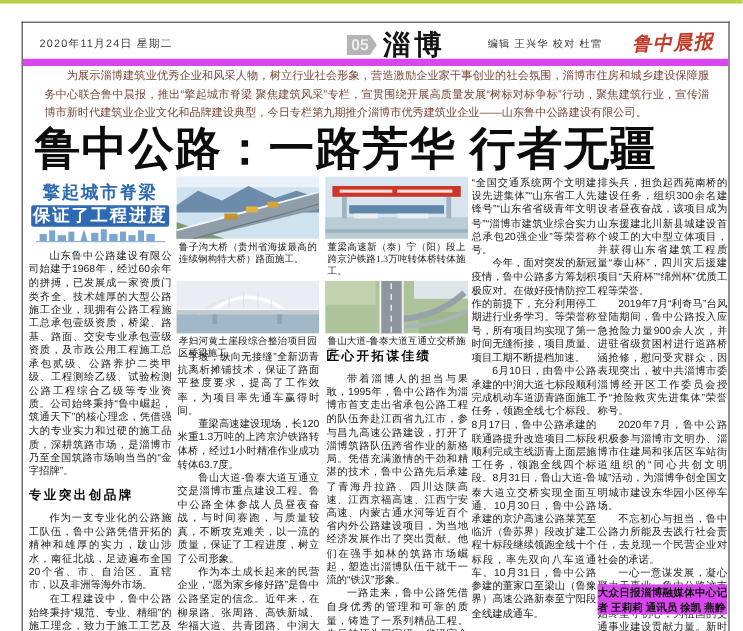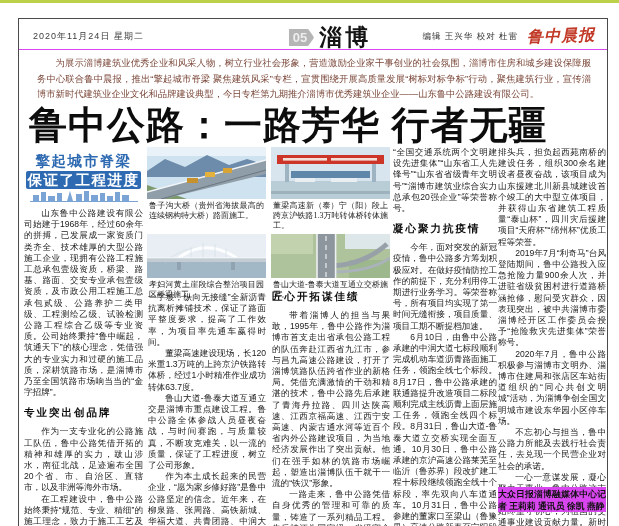--- a/index.html
+++ b/index.html
@@ -2,27 +2,27 @@
 <html><head>
 <meta charset="utf-8">
 <style>
   html,body{margin:0;padding:0;background:#fff;}
   .canvas{position:relative;width:619px;height:526px;background:#fff;overflow:hidden;
           font-family:"Liberation Sans",sans-serif;color:#1c1c1c;}
   .topbar{position:absolute;left:0;top:0;width:619px;height:3px;background:#bdd04a;}
   .frame{position:absolute;left:18px;top:18px;width:588px;height:600px;
          border:1px solid #4a4a4a;border-bottom:none;background:#fff;}
   
-  .hdr{position:absolute;left:0;top:0;right:0;height:30px;border-bottom:1px solid #d946ef;}
+  .hdr{position:absolute;left:0;top:0;right:0;height:30px;border-bottom:6px solid #d946ef;}
   .hdr-date{position:absolute;left:14px;top:11px;font-size:9px;color:#3c3c3c;letter-spacing:1px;}
   .hdr-center{position:absolute;left:50%;top:3px;transform:translateX(-50%);display:flex;align-items:center;gap:5px;}
   .pagenum{display:inline-block;background:#b5b5b5;color:#ededed;font-weight:bold;font-size:13px;
            line-height:17px;padding:0 7px 0 4px;clip-path:polygon(0 0,76% 0,100% 50%,76% 100%,0 100%);margin-left:34px;}
   .section{font-size:23px;font-weight:bold;font-family:"Liberation Serif",serif;letter-spacing:3px;color:#141414;}
-  .hdr-right{position:absolute;right:12px;top:7px;display:flex;align-items:center;gap:9px;}
+  .hdr-right{position:absolute;right:12px;top:7px;display:flex;align-items:center;gap:25px;}
   .credits{font-size:8.5px;color:#333;letter-spacing:1px;}
   .logo{color:#c23a27;font-size:16px;font-weight:bold;font-style:italic;
         font-family:"DejaVu Serif",serif;transform:rotate(-2deg);letter-spacing:1px;}
   
   .intro{position:absolute;left:18px;right:16px;top:37px;font-size:9.3px;line-height:15.5px;
          color:#7a4638;text-align:justify;text-indent:2em;}
   
   .headline{position:absolute;left:10px;top:84px;margin:0;font-size:38px;line-height:44px;
             font-weight:900;color:#0c0c0c;letter-spacing:1px;white-space:nowrap;}
   
@@ -186,21 +186,20 @@
     </div>
 
     <div class="col col3">
       <h3 style="margin-top:2px">匠心开拓谋佳绩</h3>
       <p>带着淄博人的担当与果敢，1995年，鲁中公路作为淄博市首支走出省承包公路工程的队伍奔赴江西省九江市，参与昌九高速公路建设，打开了淄博筑路队伍跨省作业的新格局。凭借充满激情的干劲和精湛的技术，鲁中公路先后承建了青海丹拉路、四川达陕高速、江西京福高速、江西宁安高速、内蒙古通水河等近百个省内外公路建设项目，为当地经济发展作出了突出贡献。他们在强手如林的筑路市场崛起，塑造出淄博队伍干就干一流的“铁汉”形象。</p>
       <p>一路走来，鲁中公路凭借自身优秀的管理和可靠的质量，铸造了一系列精品工程。先后被评为国家级、省级守合同重信用企业，公路施工企业全国综合信用AA，山东省公路建设市场信用AA，淄博市建筑施工总承包信用AAA级企业。此外，还获得</p>
     </div>
 
     <div class="col col4">
       <p class="cont">“全国交通系统两个文明建设先进集体”“山东省工人先锋号”“山东省省级青年文明号”“淄博市建筑业综合实力总承包20强企业”等荣誉称号。</p>
-      <h3>凝心聚力抗疫情</h3>
       <p>今年，面对突发的新冠疫情，鲁中公路多方筹划积极应对。在做好疫情防控工作的前提下，充分利用停工期进行业务学习。等荣誉称号，所有项目均实现了第一时间无缝衔接，项目质量、项目工期不断提档加速。</p>
       <p>6月10日，由鲁中公路承建的中润大道七标段顺利完成机动车道沥青路面施工任务，领跑全线七个标段。8月17日，鲁中公路承建的联通路提升改造项目二标段顺利完成主线沥青上面层施工任务，领跑全线四个标段。8月31日，鲁山大道-鲁泰大道立交桥实现全面互通。10月30日，鲁中公路承建的京沪高速公路莱芜至临沂（鲁苏界）段改扩建工程十标段继续领跑全线十个标段，率先双向八车道通车。10月31日，鲁中公路参建的董家口至梁山（鲁豫界）高速公路新泰至宁阳段全线建成通车。</p>
 
     </div>
 
     <div class="col col5">
       <p class="cont">排头兵，担负起西苑南桥的建设任务，组织300余名建设者昼夜奋战，该项目成为山东援建北川新县城建设首个竣工的大中型立体项目，并获得山东省建筑工程质量“泰山杯”，四川灾后援建项目“天府杯”“绵州杯”优质工程等荣誉。</p>
       <p>2019年7月“利奇马”台风登陆期间，鲁中公路投入应急抢险力量900余人次，并进驻省级贫困村进行道路桥涵抢修，慰问受灾群众，因表现突出，被中共淄博市委淄博经开区工作委员会授予“抢险救灾先进集体”荣誉称号。</p>
       <p>2020年7月，鲁中公路积极参与淄博市文明办、淄博市住建局和张店区车站街道组织的“同心共创文明城”活动，为淄博争创全国文明城市建设东华园小区停车场。</p>
       <p>不忘初心与担当，鲁中公路力所能及去践行社会责任，去兑现一个民营企业对社会的承诺。</p>

